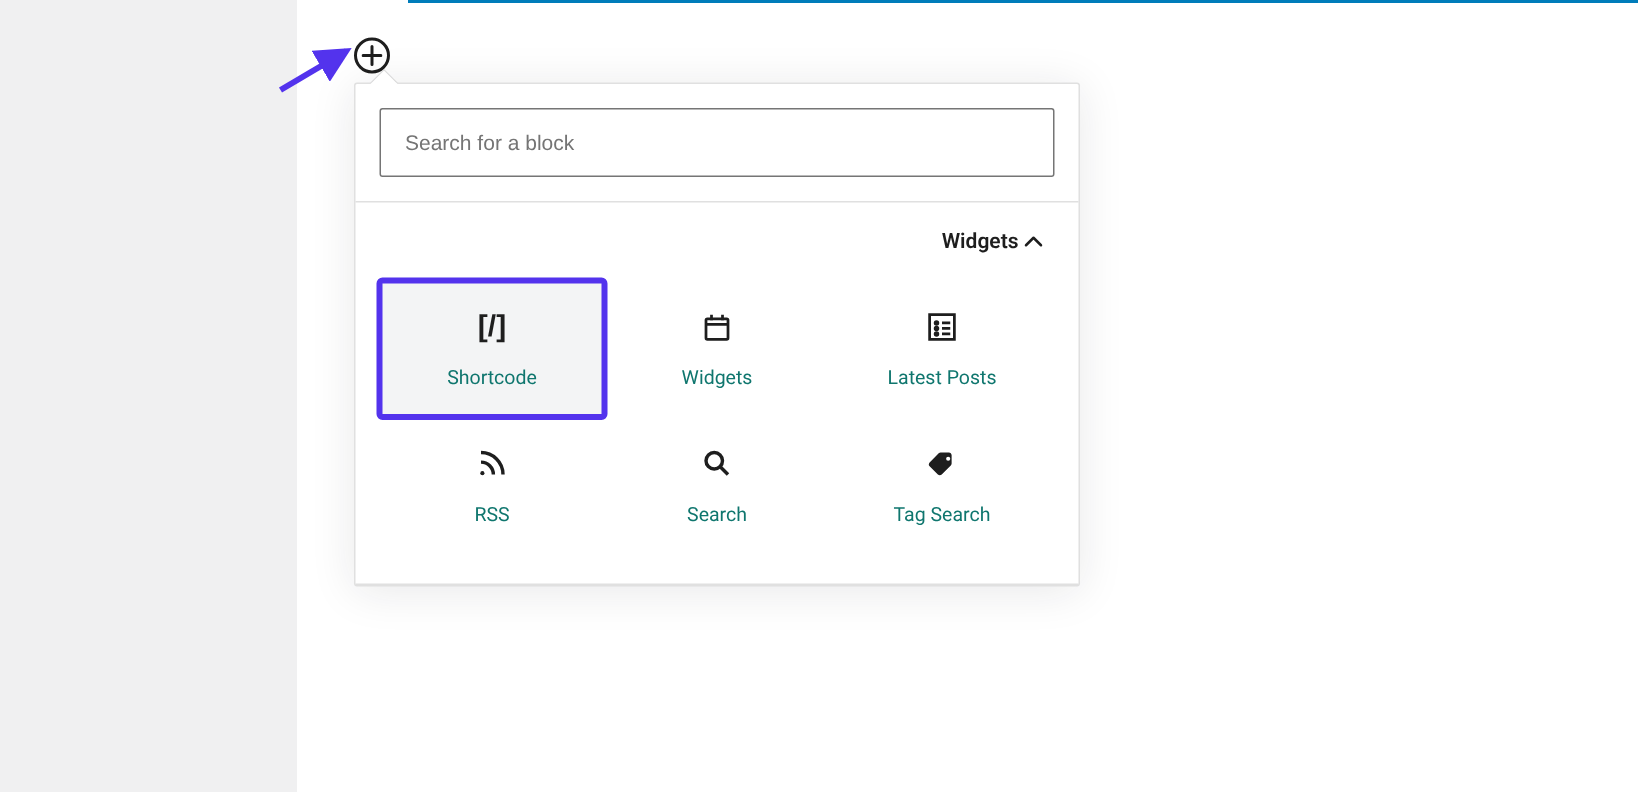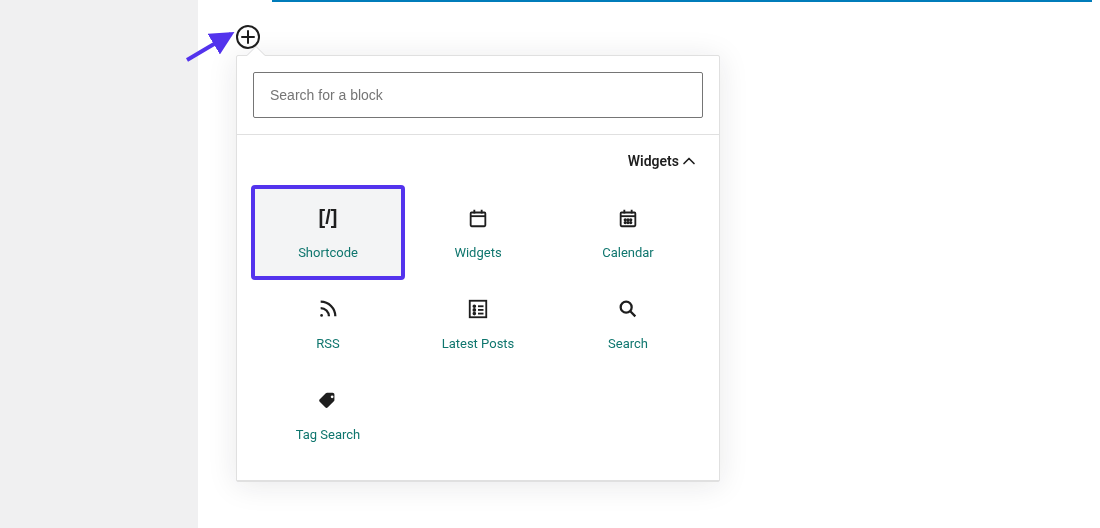--- a/index.html
+++ b/index.html
@@ -215,68 +215,52 @@
       <div class="block-icon-wrap">
         <svg width="22" height="22" viewBox="0 0 24 24" fill="none" stroke="#1e1e1e" stroke-width="2">
           <rect x="4" y="6" width="16" height="15" rx="1"></rect>
           <path d="M4 10h16"></path>
           <path d="M8 3v4M16 3v4"></path>
         </svg>
       </div>
       <span class="block-label">Widgets</span>
     </div>
 
-    <div class="block-item">
-      <div class="block-icon-wrap">
-        <svg width="22" height="22" viewBox="0 0 24 24" fill="none" stroke="#1e1e1e" stroke-width="2">
-          <rect x="4" y="6" width="16" height="15" rx="1"></rect>
-          <path d="M4 10h16"></path>
-          <path d="M8 3v4M16 3v4"></path>
-          <circle cx="9" cy="14" r="0.8" fill="#1e1e1e"></circle>
-          <circle cx="12" cy="14" r="0.8" fill="#1e1e1e"></circle>
-          <circle cx="15" cy="14" r="0.8" fill="#1e1e1e"></circle>
-          <circle cx="9" cy="17" r="0.8" fill="#1e1e1e"></circle>
-          <circle cx="12" cy="17" r="0.8" fill="#1e1e1e"></circle>
-          <circle cx="15" cy="17" r="0.8" fill="#1e1e1e"></circle>
-        </svg>
-      </div>
-      <span class="block-label">Calendar</span>
-    </div>
-
-
-
-    <div class="block-item">
-      <div class="block-icon-wrap">
-        <svg width="22" height="22" viewBox="0 0 24 24" fill="none" stroke="#1e1e1e" stroke-width="2.5">
-          <path d="M4 11a9 9 0 0 1 9 9"></path>
-          <path d="M4 4a16 16 0 0 1 16 16"></path>
-          <circle cx="5" cy="19" r="1.5" fill="#1e1e1e" stroke="none"></circle>
-        </svg>
-      </div>
-      <span class="block-label">RSS</span>
-    </div>
+
+
 
     <div class="block-item">
       <div class="block-icon-wrap">
         <svg width="22" height="22" viewBox="0 0 24 24" fill="none" stroke="#1e1e1e" stroke-width="2">
           <rect x="3" y="3" width="18" height="18"></rect>
           <circle cx="8" cy="9" r="1" fill="#1e1e1e"></circle>
           <path d="M12 9h6"></path>
           <circle cx="8" cy="13" r="1" fill="#1e1e1e"></circle>
           <path d="M12 13h6"></path>
           <circle cx="8" cy="17" r="1" fill="#1e1e1e"></circle>
           <path d="M12 17h6"></path>
         </svg>
       </div>
       <span class="block-label">Latest Posts</span>
     </div>
 
     <div class="block-item">
       <div class="block-icon-wrap">
         <svg width="22" height="22" viewBox="0 0 24 24" fill="none" stroke="#1e1e1e" stroke-width="2.5">
+          <path d="M4 11a9 9 0 0 1 9 9"></path>
+          <path d="M4 4a16 16 0 0 1 16 16"></path>
+          <circle cx="5" cy="19" r="1.5" fill="#1e1e1e" stroke="none"></circle>
+        </svg>
+      </div>
+      <span class="block-label">RSS</span>
+    </div>
+
+    <div class="block-item">
+      <div class="block-icon-wrap">
+        <svg width="22" height="22" viewBox="0 0 24 24" fill="none" stroke="#1e1e1e" stroke-width="2.5">
           <circle cx="10" cy="10" r="6"></circle>
           <path d="M20 20l-5.5-5.5"></path>
         </svg>
       </div>
       <span class="block-label">Search</span>
     </div>
 
     <div class="block-item">
       <div class="block-icon-wrap">
         <svg width="22" height="22" viewBox="0 0 24 24" fill="#1e1e1e">

